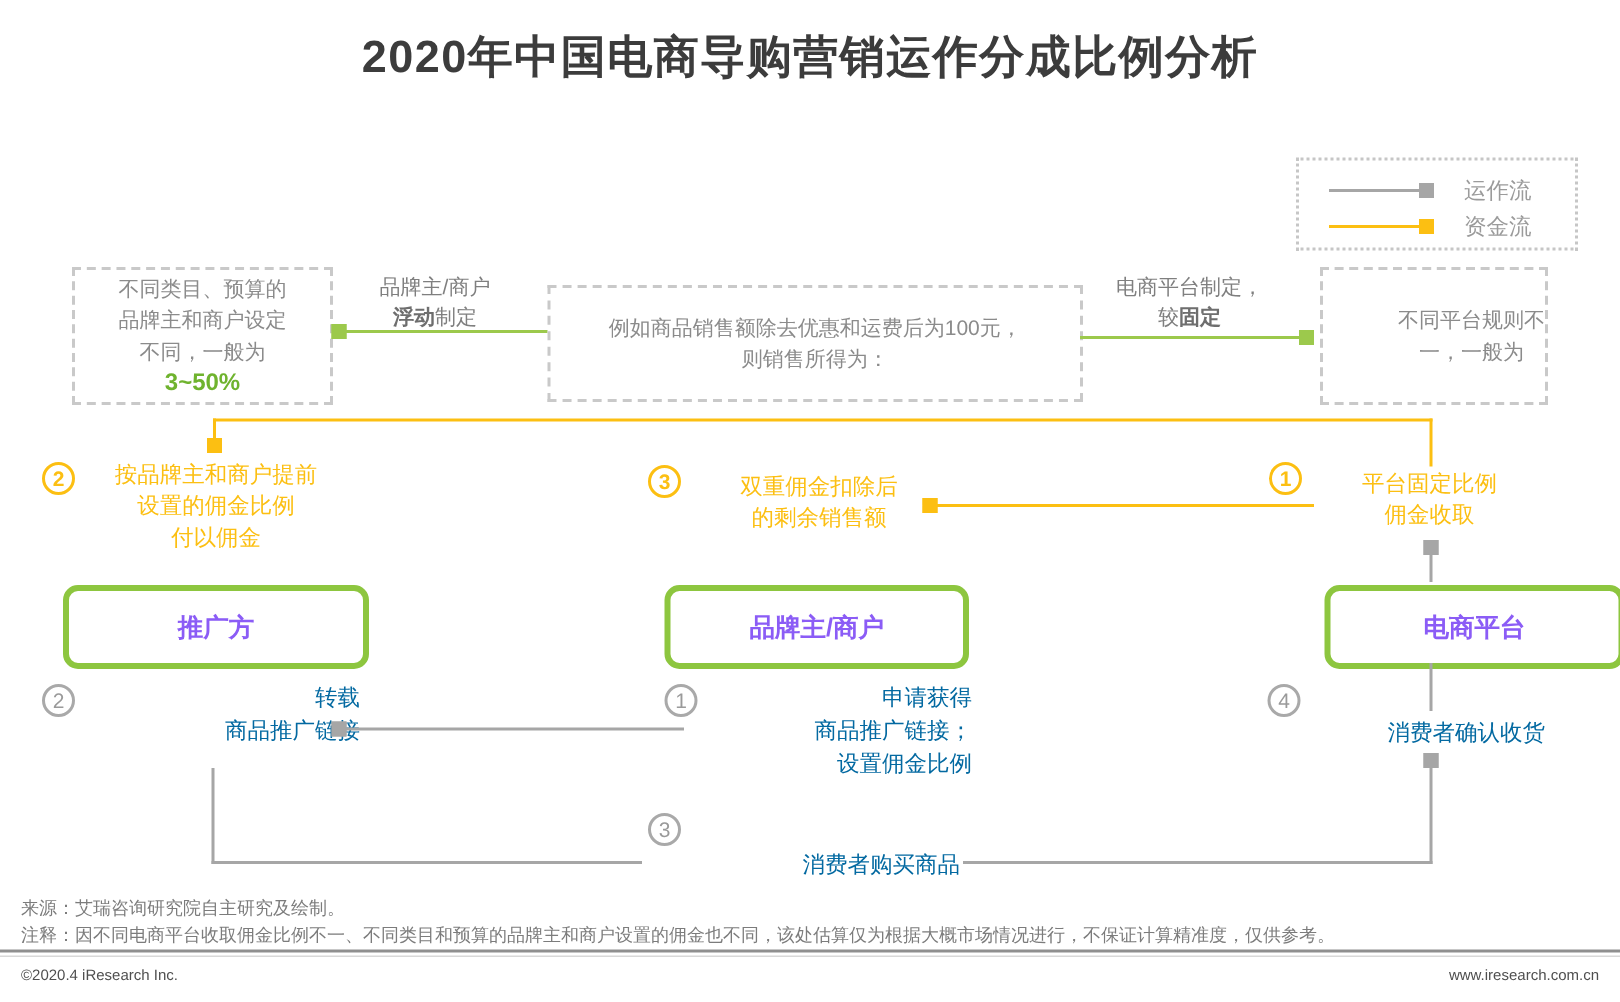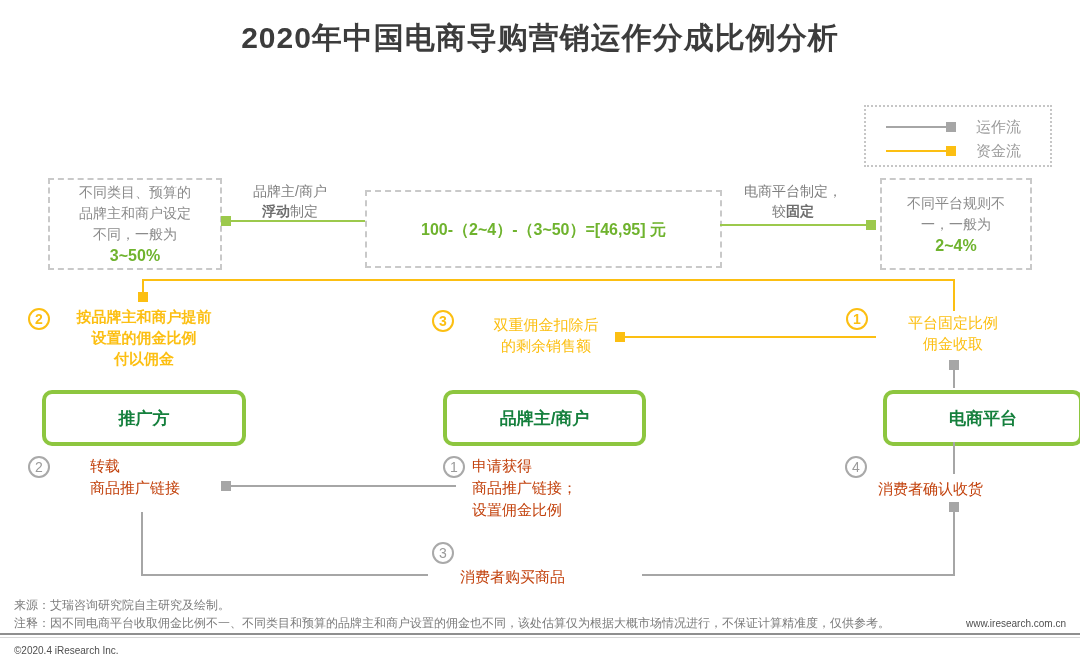--- a/index.html
+++ b/index.html
@@ -41,24 +41,24 @@
 
   
   .num-circle{width:22px;height:22px;border-radius:50%;border:2px solid;display:flex;
               align-items:center;justify-content:center;font-size:14px;box-sizing:border-box;}
   .nc-yellow{border-color:#fcbf12;color:#fcbf12;font-weight:bold;}
   .nc-gray{border-color:#a9a9a9;color:#9a9a9a;}
   .ystep{color:#fcbf12;font-size:15px;line-height:21px;text-align:center;font-weight:500;}
 
   
   .entity{border:4px solid #8dc63f;border-radius:10px;background:#fff;display:flex;
-          align-items:center;justify-content:center;color:#15803d;font-weight:bold;font-size:17px;}
+          align-items:center;justify-content:center;color:#8b5cf6;font-weight:bold;font-size:17px;}
 
   
-  .gstep{color:#c2410c;font-size:15px;line-height:22px;text-align:left;}
+  .gstep{color:#0369a1;font-size:15px;line-height:22px;text-align:right;}
 
   
   .footnote{font-size:12px;color:#7c7c7c;}
   .divider1{left:0;top:633px;width:1080px;height:2px;background:#8f8f8f;}
   .divider2{left:0;top:637px;width:1080px;height:1px;background:#d8d8d8;}
   .footbar{font-size:10px;color:#4f4f4f;}
 </style>
 </head>
 <body>
 
@@ -85,45 +85,45 @@
 </div>
 
 <div class="abs toplabel" style="left:228px;top:181px;width:124px;">
   <span>品牌主/商户</span><br>
   <b>浮动</b><span>制定</span>
 </div>
 <div class="abs hline green-bg" style="left:230px;top:220px;width:135px;"></div>
 <div class="abs ah ah-left c-green" style="left:221px;top:216px;"></div>
 
 <div class="abs dash-box" style="left:365px;top:190px;width:353px;height:74px;">
-  <div class="hl-green">100-（2~4）-（3~50）=[46,95] 元</div>
+  <div class="pre">例如商品销售额除去优惠和运费后为100元，
+则销售所得为：</div>
 </div>
 
 <div class="abs toplabel" style="left:728px;top:181px;width:130px;">
   <span>电商平台制定，</span><br>
   <span>较</span><b>固定</b>
 </div>
 <div class="abs hline green-bg" style="left:720px;top:224px;width:146px;"></div>
 <div class="abs ah ah-right c-green" style="left:866px;top:220px;"></div>
 
-<div class="abs dash-box" style="left:880px;top:178px;width:148px;height:88px;">
+<div class="abs dash-box" style="left:880px;top:178px;width:148px;height:88px;align-items:flex-end;">
   <div class="pre">不同平台规则不
 一，一般为</div>
-  <div class="hl-green">2~4%</div>
 </div>
 
 <div class="abs hline yellow-bg" style="left:142px;top:279px;width:813px;"></div>
 <div class="abs vline yellow-bg" style="left:953px;top:279px;height:32px;"></div>
 <div class="abs vline yellow-bg" style="left:142px;top:279px;height:14px;"></div>
 <div class="abs ah ah-down c-yellow" style="left:138px;top:292px;"></div>
 
 <div class="abs num-circle nc-yellow" style="left:28px;top:308px;">
     <span>2</span>
   </div>
-<div class="abs ystep pre" style="left:55px;top:306px;width:178px;font-weight:bold;">按品牌主和商户提前
+<div class="abs ystep pre" style="left:55px;top:306px;width:178px;">按品牌主和商户提前
 设置的佣金比例
 付以佣金</div>
 
 <div class="abs num-circle nc-yellow" style="left:432px;top:310px;">
     <span>3</span>
   </div>
 <div class="abs ystep pre" style="left:468px;top:314px;width:156px;">双重佣金扣除后
 的剩余销售额</div>
 
 <div class="abs num-circle nc-yellow" style="left:846px;top:308px;">
@@ -179,13 +179,13 @@
 <div class="abs num-circle nc-gray" style="left:432px;top:542px;">
     <span>3</span>
   </div>
 <div class="abs gstep" style="left:460px;top:566px;width:180px;">消费者购买商品</div>
 
 <div class="abs footnote" style="left:14px;top:597px;">来源：艾瑞咨询研究院自主研究及绘制。</div>
 <div class="abs footnote" style="left:14px;top:615px;">注释：因不同电商平台收取佣金比例不一、不同类目和预算的品牌主和商户设置的佣金也不同，该处估算仅为根据大概市场情况进行，不保证计算精准度，仅供参考。</div>
 <div class="abs divider1"></div>
 <div class="abs divider2"></div>
 <div class="abs footbar" style="left:14px;top:645px;">©2020.4 iResearch Inc.</div>
-<div class="abs footbar" style="right:14px;top:618px;position:absolute;margin-left:38px;">www.iresearch.com.cn</div>
+<div class="abs footbar" style="right:14px;top:645px;position:absolute;margin-left:38px;">www.iresearch.com.cn</div>
 
 </body></html>

